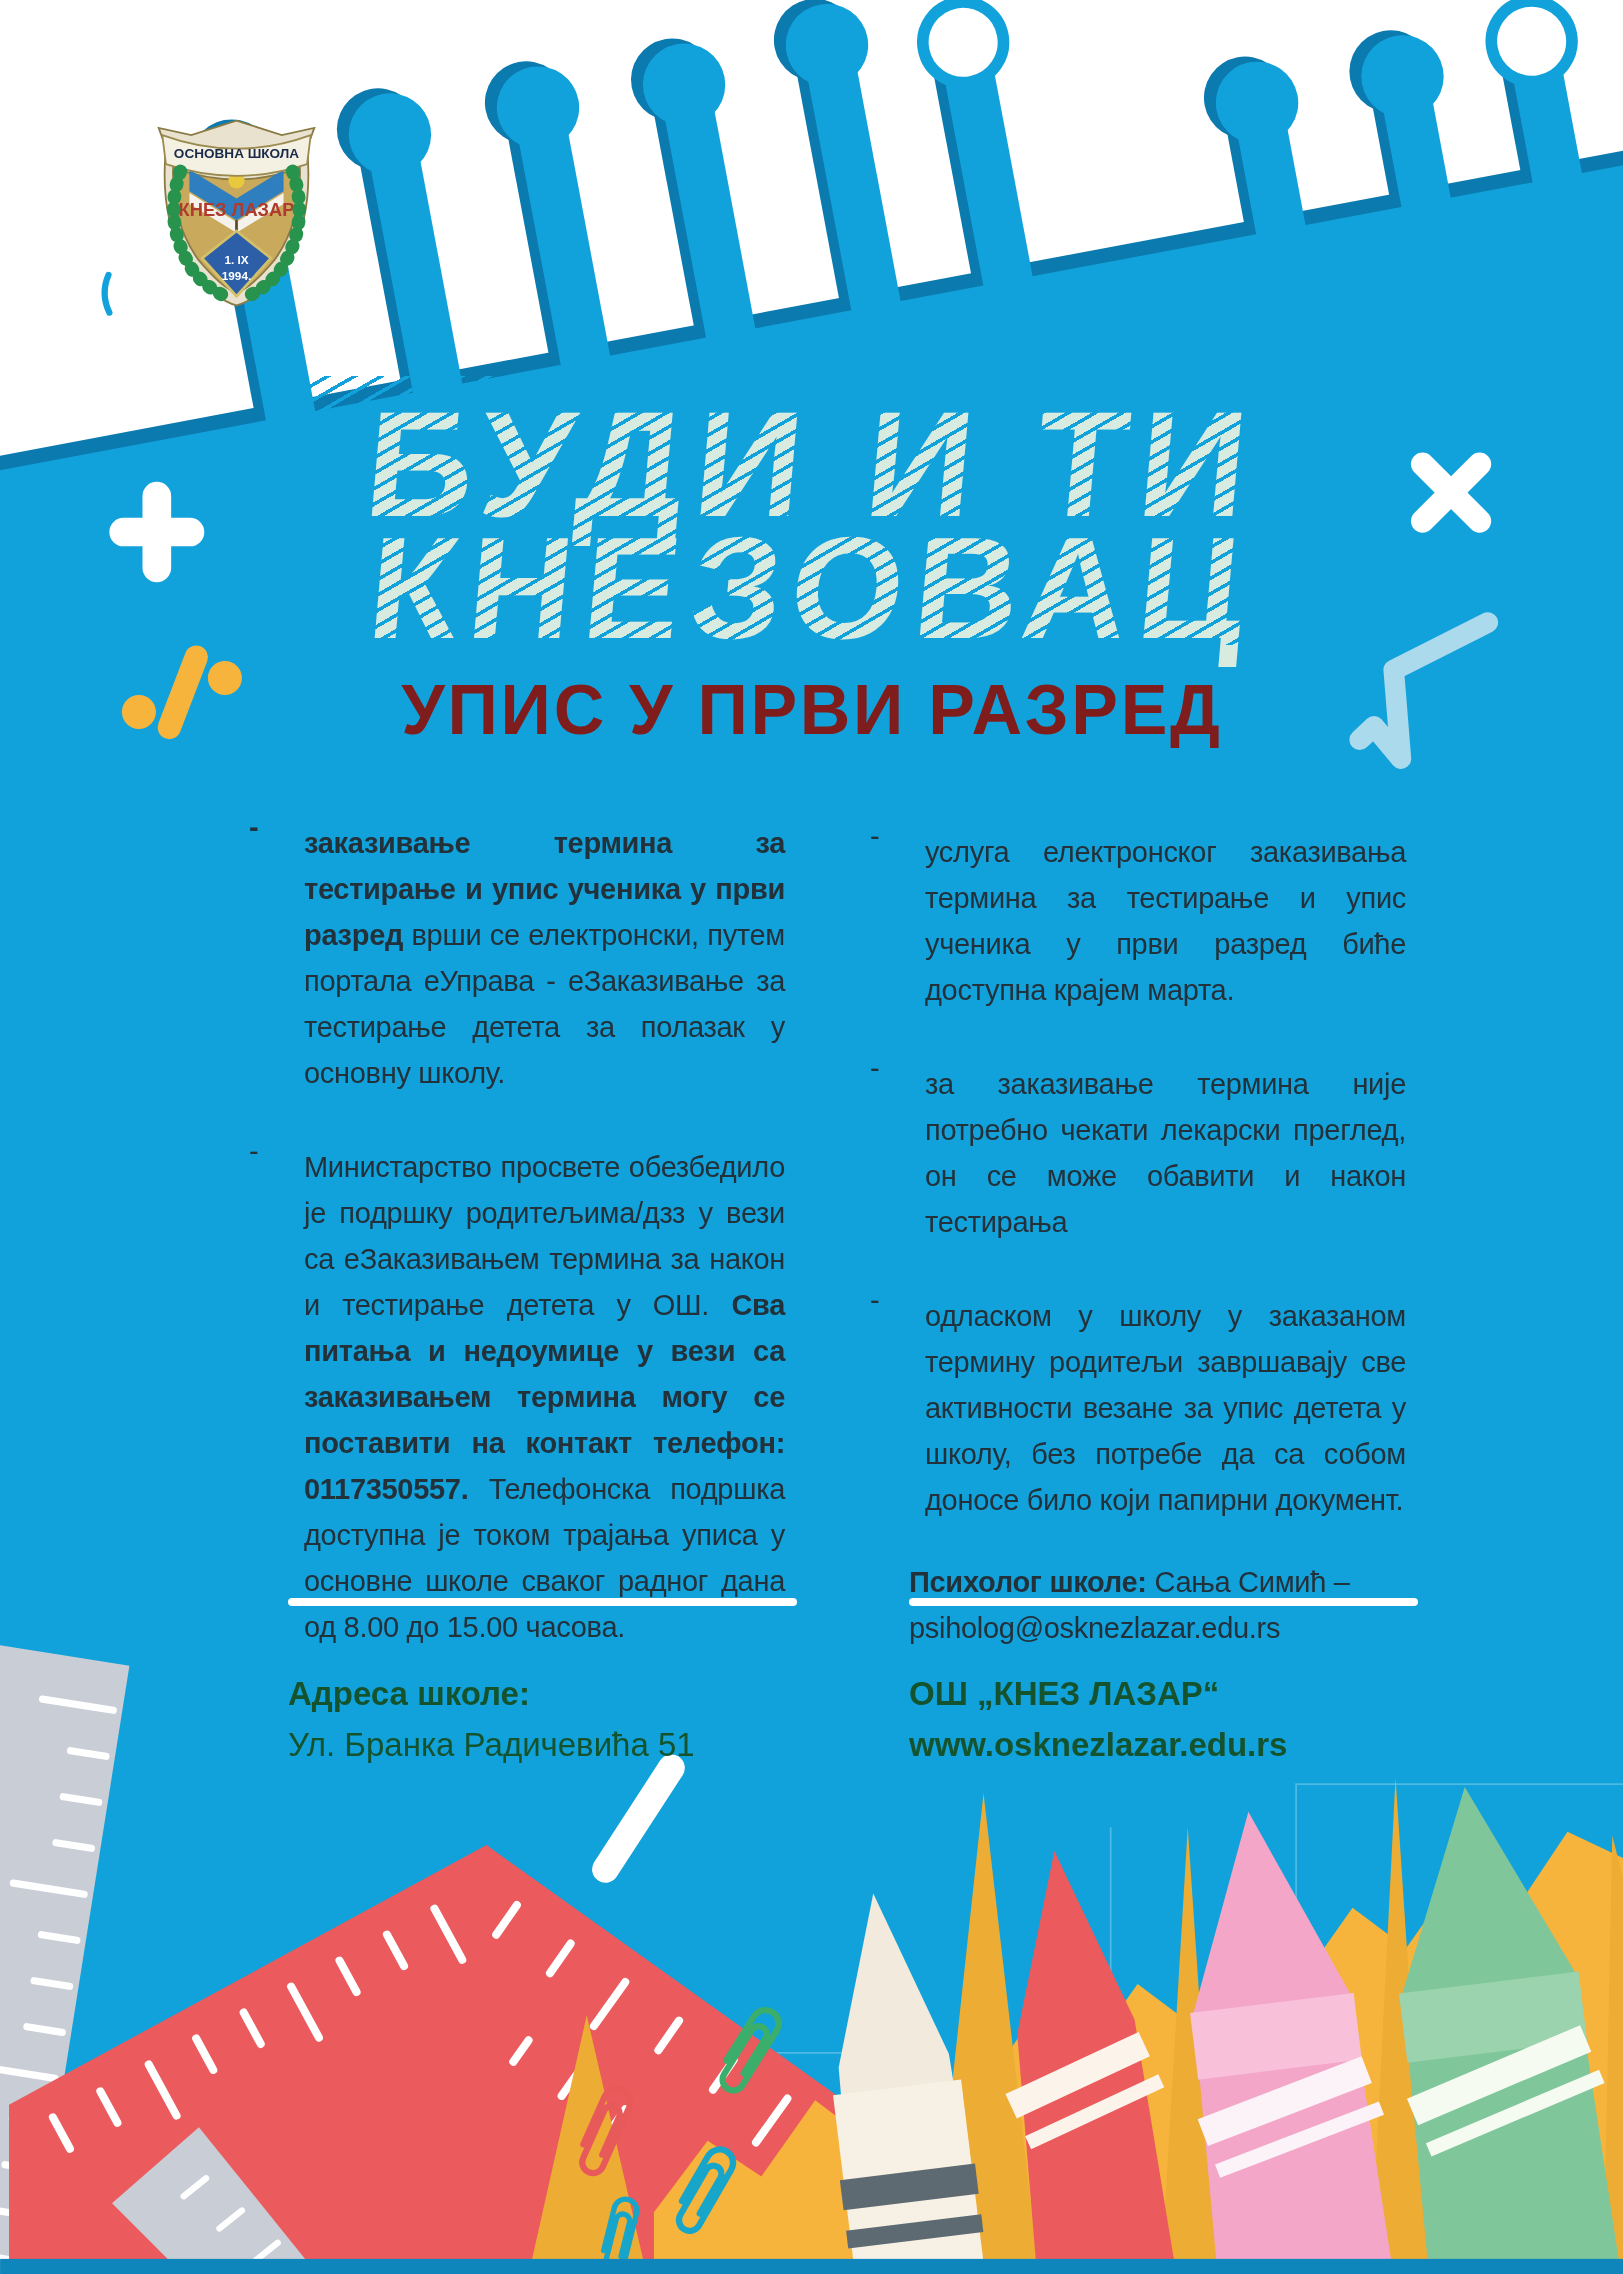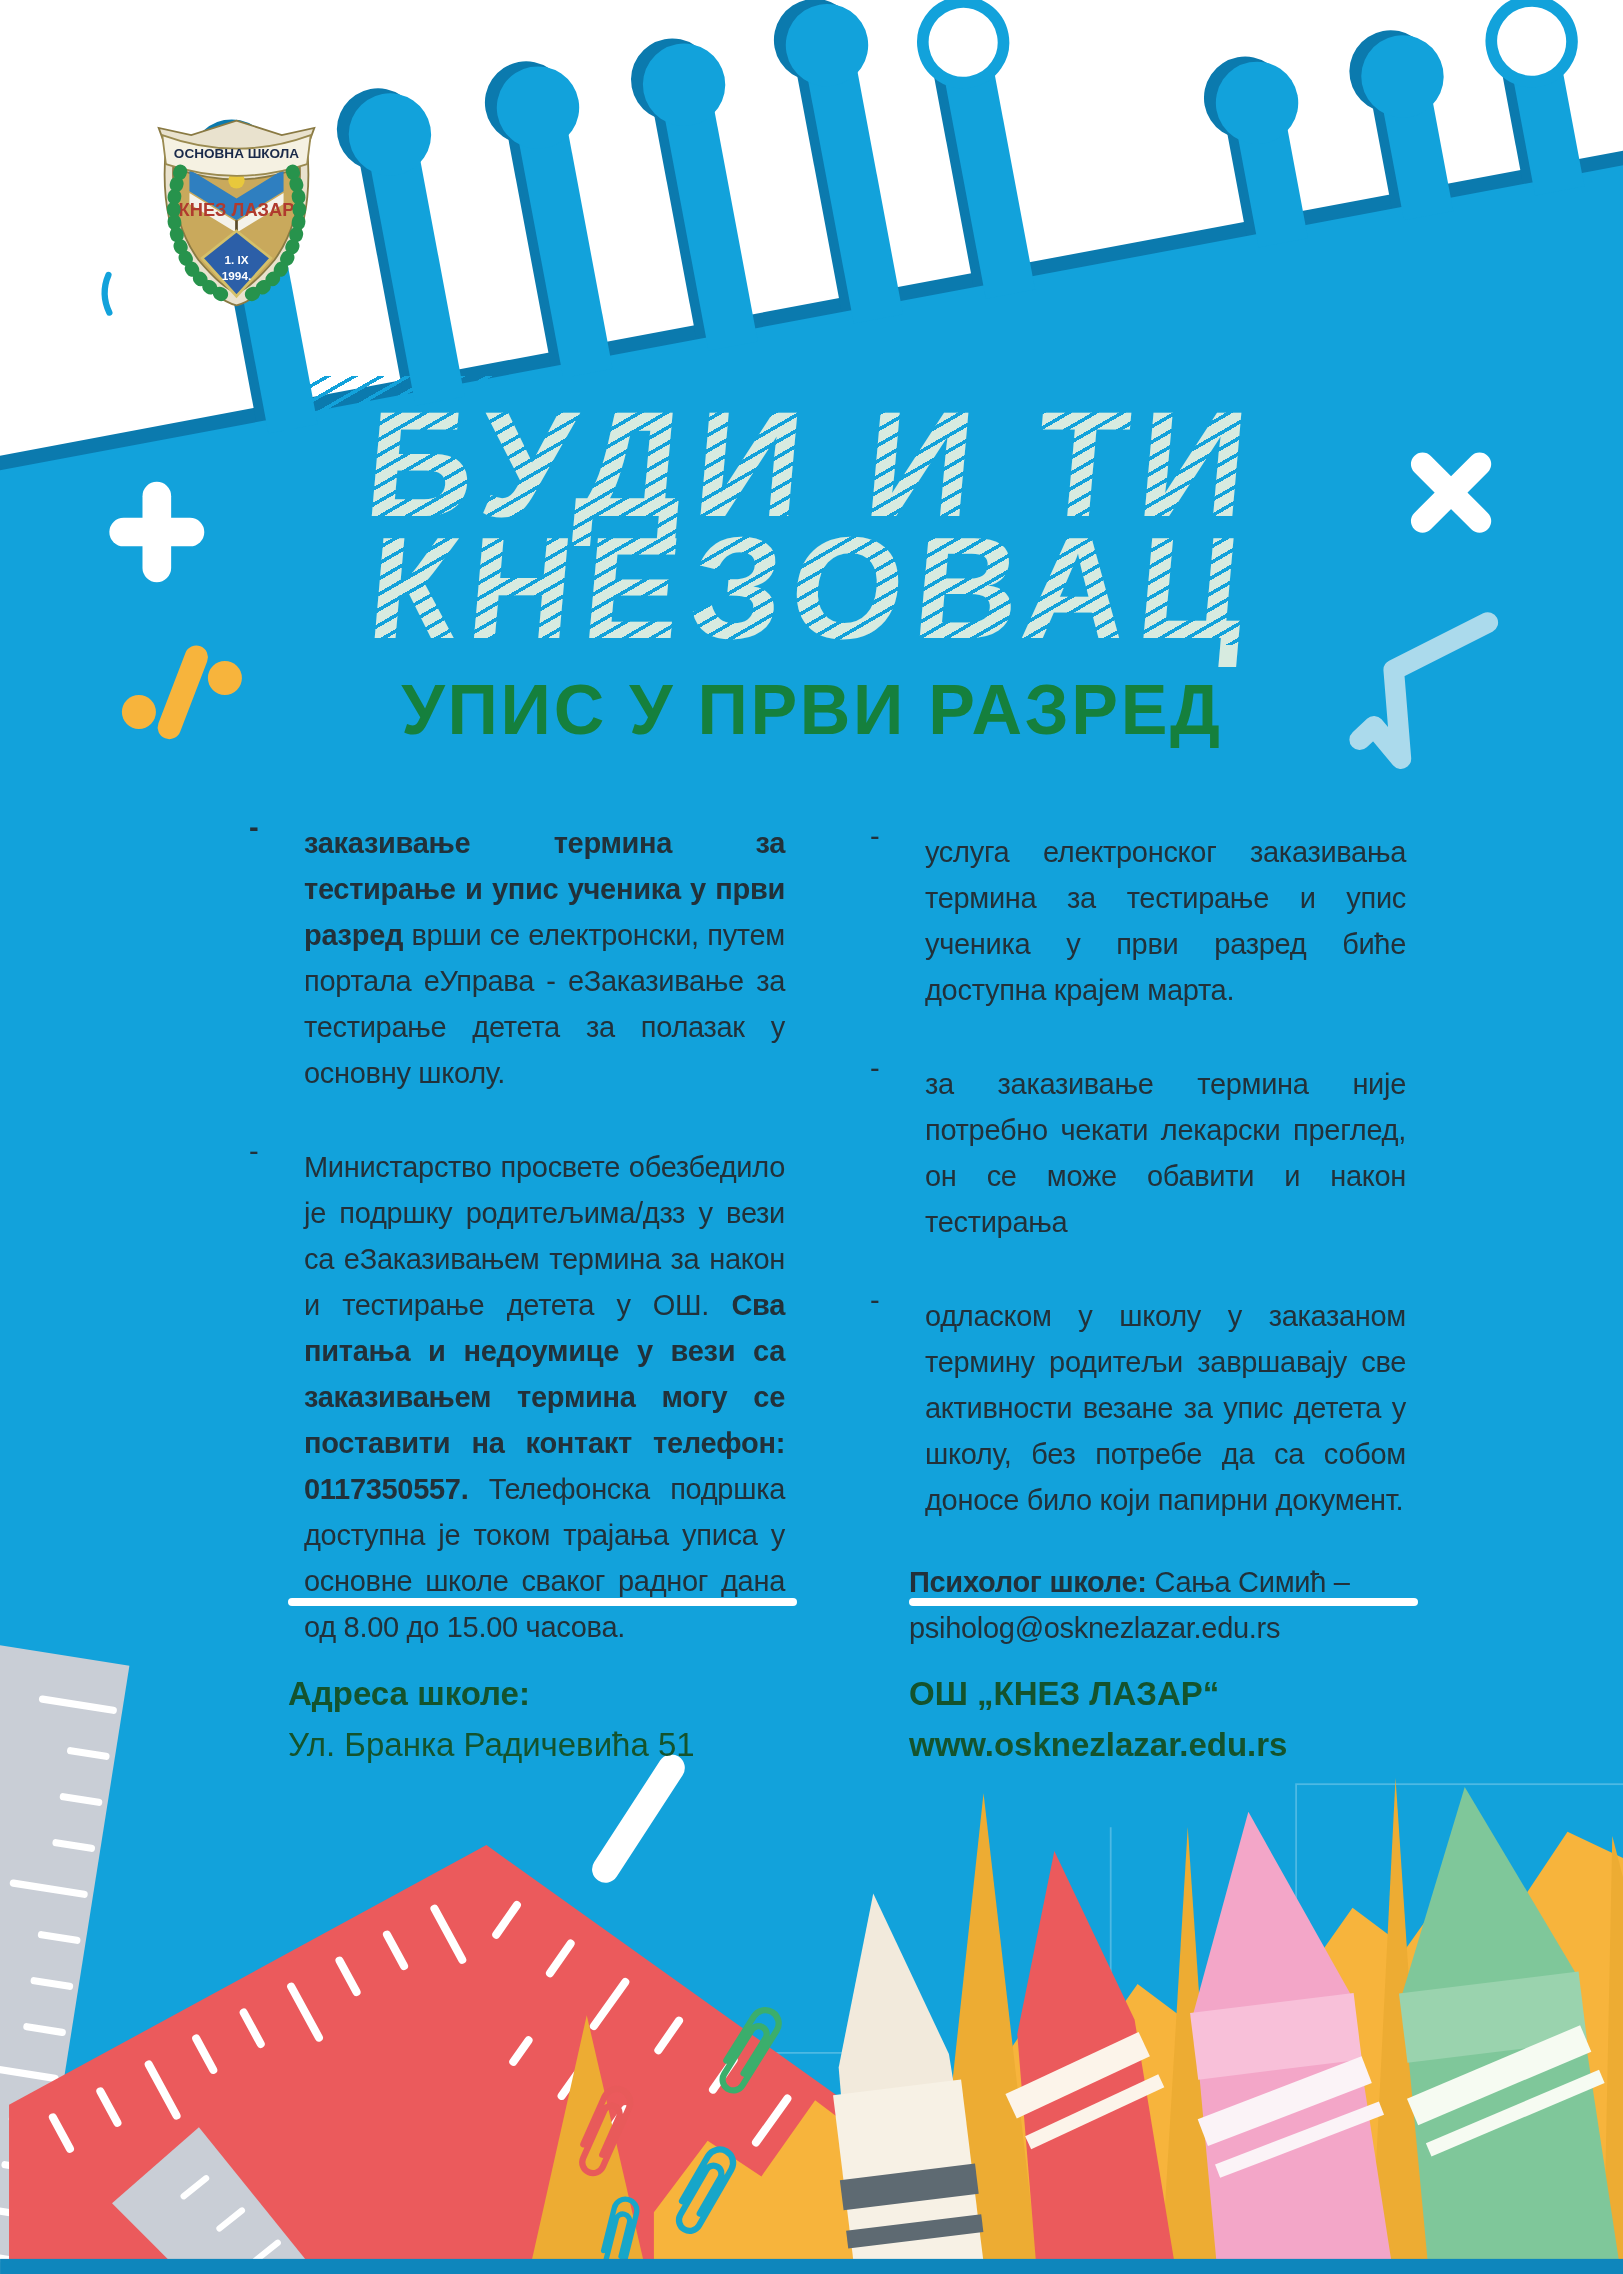--- a/index.html
+++ b/index.html
@@ -31,21 +31,21 @@
   }
   .t1{top:389px;font-size:150px;}
   .t2{top:516px;font-size:145px;}
   .hatch{
     position:absolute;left:278px;top:376px;width:1093px;height:269px;z-index:4;
     background:repeating-linear-gradient(150deg, rgba(18,162,219,0) 0 9.9px, var(--blue,#12A2DB) 9.9px 13.4px);
     pointer-events:none;
   }
   .subtitle{
     position:absolute;left:0;top:670px;width:1624px;z-index:5;text-align:center;
-    color:#15803d;font-weight:bold;font-size:70px;letter-spacing:2.7px;
+    color:#7f1d1d;font-weight:bold;font-size:70px;letter-spacing:2.7px;
   }
 
   .col{position:absolute;z-index:5;width:552px;color:var(--ink,#22313A);
        font-size:29px;line-height:46px;letter-spacing:-0.3px;}
   .colL{left:249px;top:804px;}
   .colR{left:870px;top:813px;}
   .bullet{display:flex;margin-bottom:16px;}
   .dash{width:39px;flex:none;}
   .dash.b{font-weight:bold;}
   .btxt{margin:16px;flex:1;text-align:justify;word-break:break-word;}

